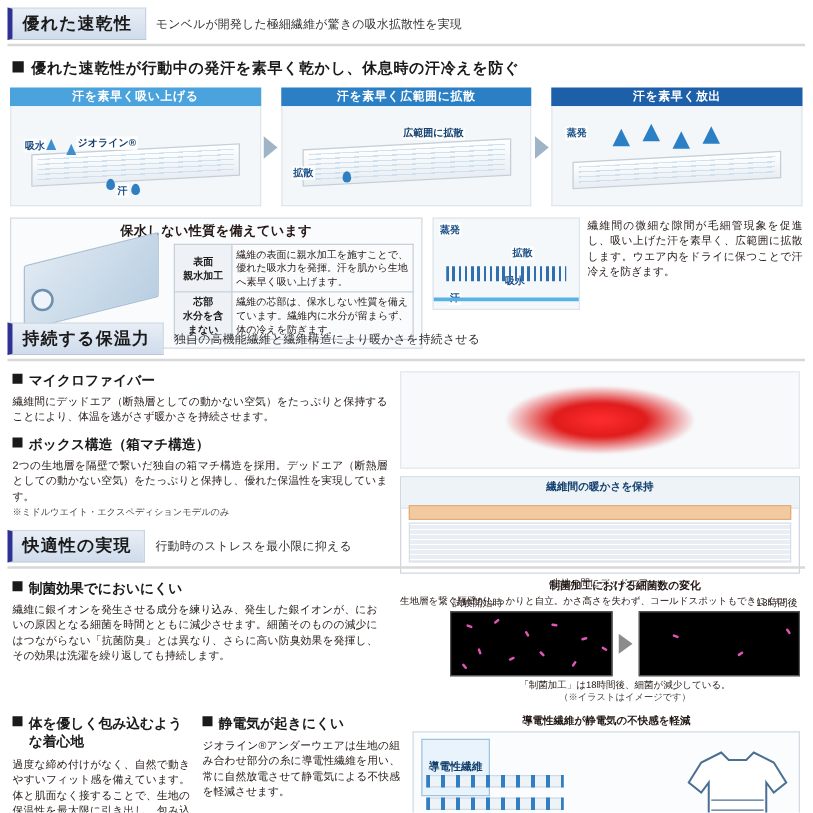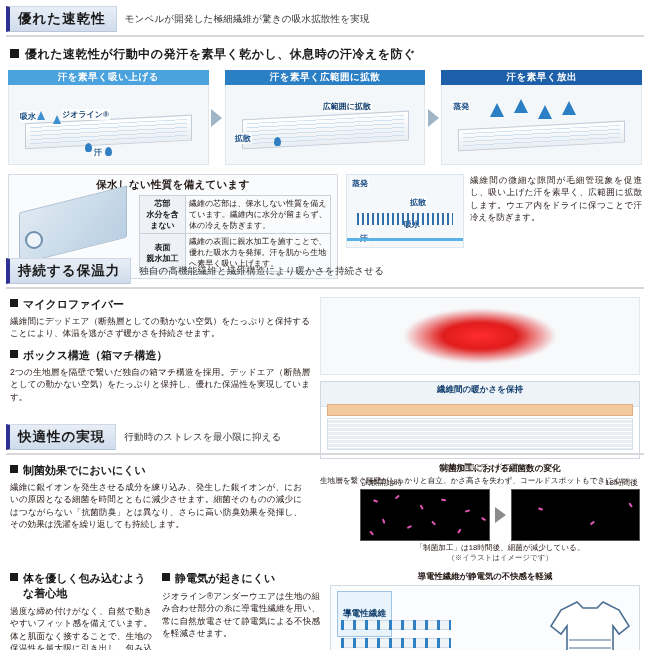--- a/index.html
+++ b/index.html
@@ -174,31 +174,31 @@
         <div class="ttl">保水しない性質を備えています</div>
         <div style="display:flex; gap:6px; padding:0 6px 6px 6px;">
           <div class="micro" style="width:118px; flex:0 0 auto; position:relative;">
             <div style="position:absolute; left:4px; top:4px; width:108px; height:52px; background:linear-gradient(135deg,#dfe9f2,#b9cfe2); border:1px solid #a9bed2; transform:skewY(-14deg); border-radius:2px;"></div>
             <div style="position:absolute; left:10px; top:36px; width:18px; height:18px; border:2px solid #6f8fae; border-radius:50%; background:#eef4f9;"></div>
           </div>
           <table class="tbl">
             <tbody>
                 <tr>
               <td class="k">
+                <div>表面</div>
+                <div>親水加工</div>
+              </td>
+              <td>繊維の表面に親水加工を施すことで、優れた吸水力を発揮。汗を肌から生地へ素早く吸い上げます。</td>
+            </tr>
+            <tr>
+              <td class="k">
                 <div>芯部</div>
                 <div>水分を含まない</div>
               </td>
               <td>繊維の芯部は、保水しない性質を備えています。繊維内に水分が留まらず、体の冷えを防ぎます。</td>
-            </tr>
-            <tr>
-              <td class="k">
-                <div>表面</div>
-                <div>親水加工</div>
-              </td>
-              <td>繊維の表面に親水加工を施すことで、優れた吸水力を発揮。汗を肌から生地へ素早く吸い上げます。</td>
             </tr>
           </tbody>
             </table>
         </div>
       </div>
 
       <div class="boxR">
         <div style="display:flex; gap:6px;">
           <div style="position:relative; width:118px; height:74px; flex:0 0 auto; background:#f4f8fb; border:1px solid #dde6ee;">
             <span class="lbl" style="left:4px; top:3px;">蒸発</span>
@@ -227,20 +227,21 @@
           <span class="sq"></span>
           <span>マイクロファイバー</span>
         </div>
         <div class="body-t" style="margin:3px 0 8px 0;">繊維間にデッドエア（断熱層としての動かない空気）をたっぷりと保持することにより、体温を逃がさず暖かさを持続させます。</div>
 
         <div class="h3">
           <span class="sq"></span>
           <span>ボックス構造（箱マチ構造）</span>
         </div>
         <div class="body-t" style="margin:3px 0 2px 0;">2つの生地層を隔壁で繋いだ独自の箱マチ構造を採用。デッドエア（断熱層としての動かない空気）をたっぷりと保持し、優れた保温性を実現しています。</div>
+        <div class="note">※ミドルウエイト・エクスペディションモデルのみ</div>
       </div>
 
       <div class="s2right">
         <div class="fiberbox">
           <div class="redcore"></div>
         </div>
         <div style="height:6px;"></div>
         <div class="warmbox">
           <div class="warmcap">繊維間の暖かさを保持</div>
           <div style="position:absolute; left:6px; right:6px; top:22px; height:12px; background:#f3c9a0; border:1px solid #e0ad7f;"></div>

